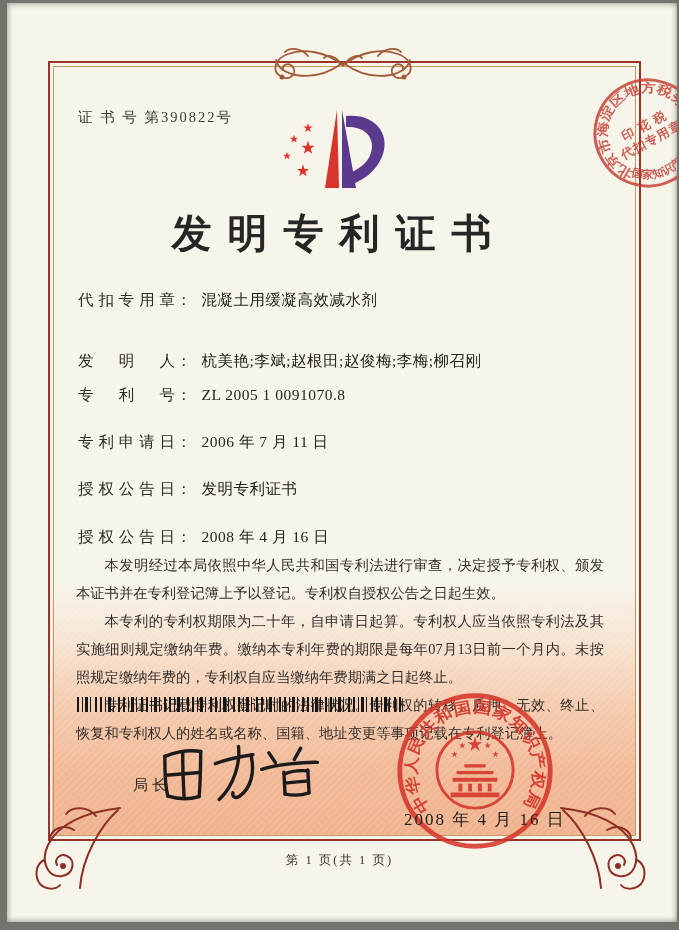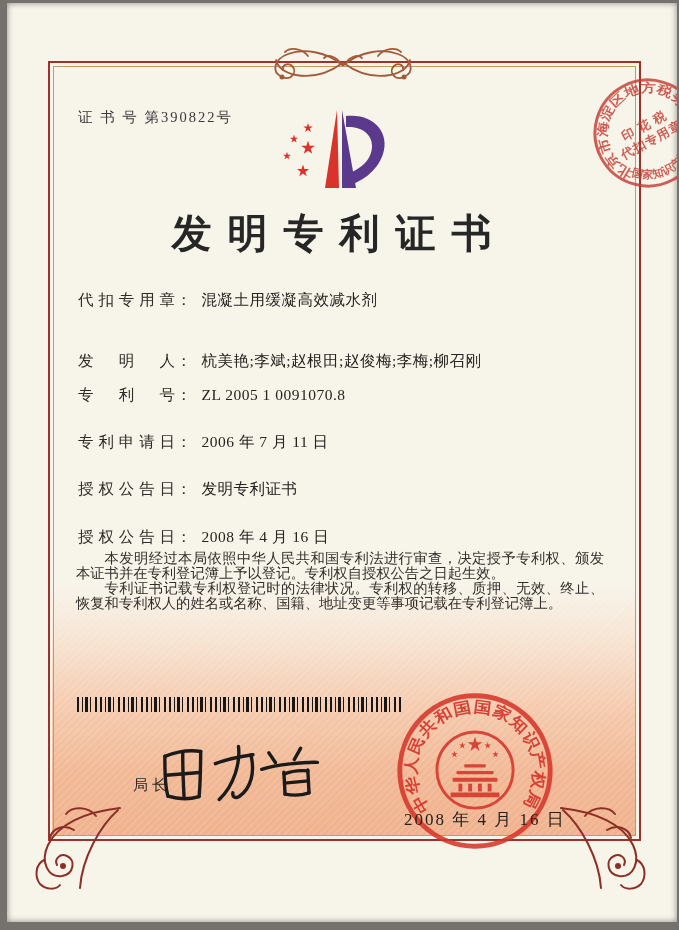--- a/index.html
+++ b/index.html
@@ -26,21 +26,21 @@
     font-weight:bold;color:#262626;letter-spacing:16px;padding-left:0;box-sizing:border-box;}
 
   .fields{position:absolute;left:78px;top:0;width:540px;}
   .frow{position:absolute;left:0;white-space:nowrap;font-size:15.5px;color:#2e2b28;}
   .frow:nth-child(1){top:290px}.frow:nth-child(2){top:351px}.frow:nth-child(3){top:385px}
   .frow:nth-child(4){top:432px}.frow:nth-child(5){top:479px}.frow:nth-child(6){top:527px}
   .flabel{display:inline-block;width:98px;text-align:justify;text-align-last:justify;letter-spacing:1px;}
   .fcolon{display:inline-block;margin-right:10px;}
   .fvalue{font-weight:500;letter-spacing:.5px;color:#262320;}
 
-  .legal{position:absolute;left:76px;top:551px;width:528px;font-size:14.3px;line-height:15px;
+  .legal{position:absolute;left:76px;top:551px;width:528px;font-size:14.3px;line-height:28px;
     color:#322e2a;text-align:justify;}
   .legal p{margin:0;text-indent:2em;}
 
   .barcode{position:absolute;left:77px;top:697px;width:324px;height:15px;
     background:repeating-linear-gradient(90deg,#161616 0 2px,rgba(0,0,0,0) 2px 5px,#161616 5px 6px,
       rgba(0,0,0,0) 6px 8px,#161616 8px 11px,rgba(0,0,0,0) 11px 13px,#161616 13px 14px,
       rgba(0,0,0,0) 14px 18px,#161616 18px 20px,rgba(0,0,0,0) 20px 23px);}
 
   .sig-title{position:absolute;left:116px;top:776px;font-size:15px;letter-spacing:4px;color:#2c2a28;margin-left:17px;}
   .sig-svg{position:absolute;left:158px;top:740px;transform:rotate(-3deg);}
@@ -144,20 +144,21 @@
     <div class="frow">
       <span class="flabel">授权公告日</span><span class="fcolon">：</span><span class="fvalue">发明专利证书</span>
     </div>
     <div class="frow">
       <span class="flabel">授权公告日</span><span class="fcolon">：</span><span class="fvalue">2008 年 4 月 16 日</span>
     </div>
   </div>
 
   <div class="legal">
     <p>本发明经过本局依照中华人民共和国专利法进行审查，决定授予专利权、颁发本证书并在专利登记簿上予以登记。专利权自授权公告之日起生效。</p>
+    <p>本专利的专利权期限为二十年，自申请日起算。专利权人应当依照专利法及其实施细则规定缴纳年费。缴纳本专利年费的期限是每年07月13日前一个月内。未按照规定缴纳年费的，专利权自应当缴纳年费期满之日起终止。</p>
     <p>专利证书记载专利权登记时的法律状况。专利权的转移、质押、无效、终止、恢复和专利权人的姓名或名称、国籍、地址变更等事项记载在专利登记簿上。</p>
   </div>
 
   <div class="barcode"></div>
 
   <div class="sig-title">局长</div>
   <svg class="sig-svg" width="180" height="70" viewBox="0 0 180 70" aria-label="田力普">
     <g stroke="#1b1b1b" fill="none" stroke-width="3.4" stroke-linecap="round" stroke-linejoin="round">
       <path d="M8,12 C7,28 7,44 9,52"></path>
           <path d="M8,12 C20,8 34,7 44,9"></path>
@@ -231,15 +232,16 @@
         </text>
       </g>
       <text x="75" y="71" text-anchor="middle" font-size="12.5" font-weight="bold" fill="#c4392e" letter-spacing="1">印 花 税</text>
       <text x="75" y="87" text-anchor="middle" font-size="12.5" font-weight="bold" fill="#c4392e" letter-spacing="1">代扣专用章</text>
       <text font-size="11" font-weight="bold" fill="#c4392e">
         <textPath href="#taxbot" startOffset="50%" text-anchor="middle">国家知识产权局</textPath>
       </text>
     </g>
   </svg>
 
+  <div class="footer">第 1 页(共 1 页)</div>
 
 </div>
 </div>
 
 </body></html>

